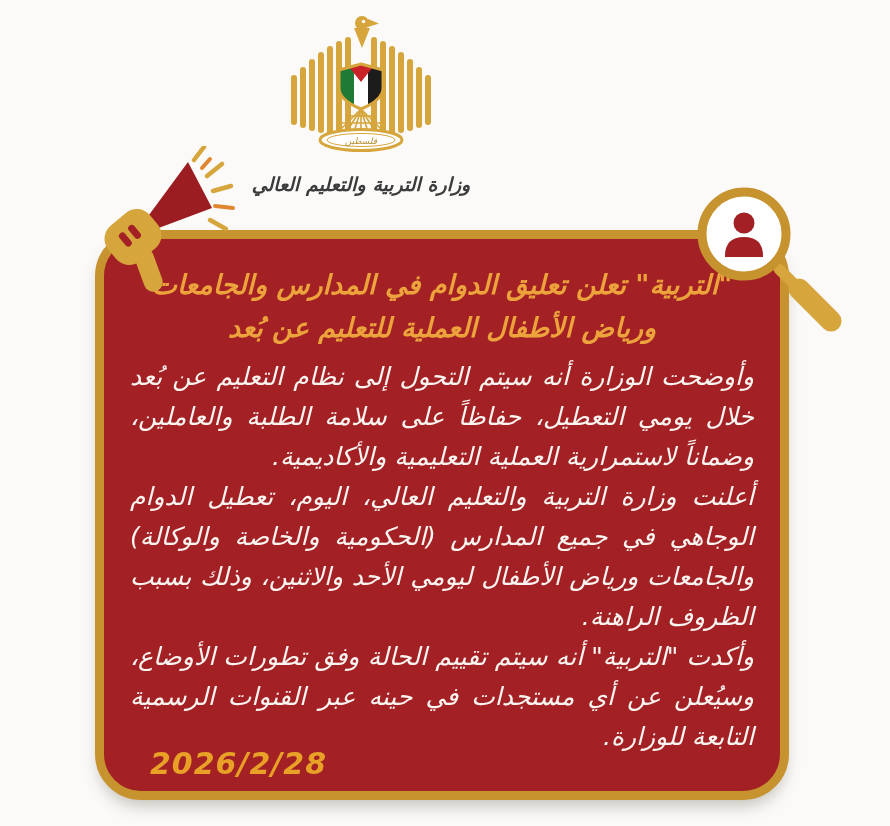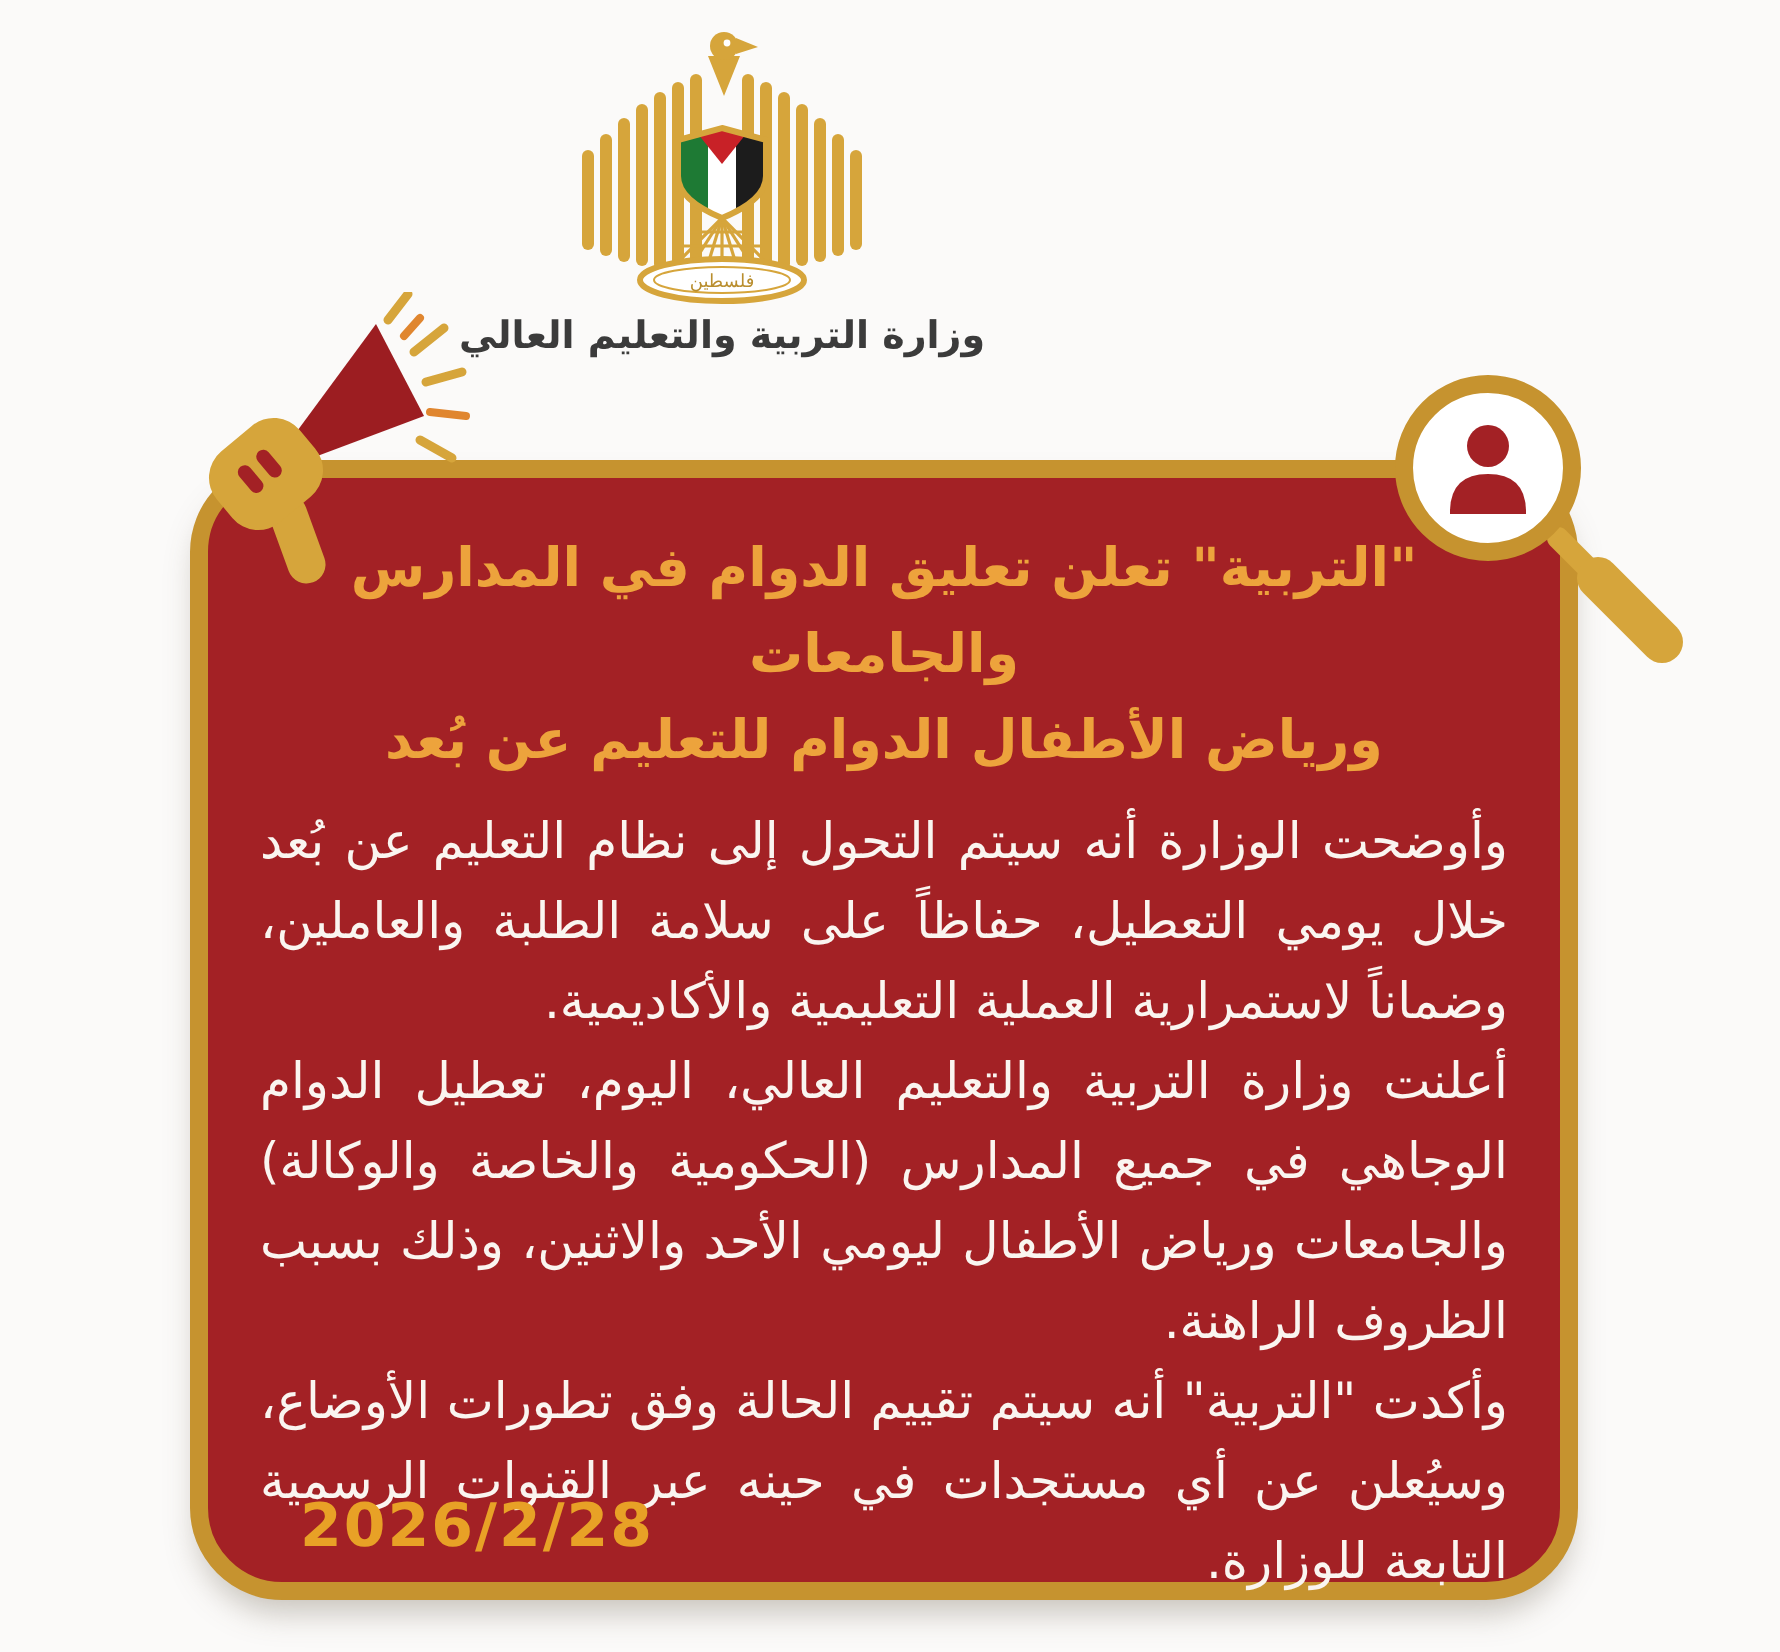--- a/index.html
+++ b/index.html
@@ -12,26 +12,26 @@
     --body-text:#FAF5F0;
     --ministry-text:#3B3B3B;
     --page-bg:#FBFAF9;
   }
   html,body{margin:0;padding:0;}
   body{
     width:890px;height:826px;overflow:hidden;
     background:var(--page-bg);
     font-family:"DejaVu Sans", sans-serif;
   }
-  .page{position:relative;width:722px;height:826px;}
+  .page{position:relative;width:722px;height:826px;font-style:italic;}
 
   .header{position:absolute;top:12px;left:0;right:0;text-align:center;}
   .header svg{display:block;margin:0 auto;}
   .ministry-name{
-    margin-top:5px;
+    margin-top:21px;
     font-size:19px;font-weight:bold;color:var(--ministry-text);
     direction:rtl;
   }
 
   .card{
     position:absolute;left:95px;top:230px;
     width:694px;height:570px;box-sizing:border-box;
     background:var(--card-red);
     border:9px solid var(--gold);
     border-radius:46px;
@@ -144,21 +144,21 @@
     <g transform="rotate(-40 53 91)">
       <rect x="26" y="68" width="54" height="46" rx="17" fill="var(--icon-gold)"></rect>
       <rect x="42" y="80" width="7" height="16" rx="3.5" fill="var(--card-red)"></rect>
       <rect x="54" y="80" width="7" height="16" rx="3.5" fill="var(--card-red)"></rect>
     </g>
   </svg>
 
   <div class="card">
     <div class="card-title">
       <span>"التربية" تعلن تعليق الدوام في المدارس والجامعات</span><br>
-      <span>ورياض الأطفال الدوام للتعليم عن بُعد</span>
+      <span>ورياض الأطفال العملية للتعليم عن بُعد</span>
     </div>
     <div class="card-body">
       <p>وأوضحت الوزارة أنه سيتم التحول إلى نظام التعليم عن بُعد خلال يومي التعطيل، حفاظاً على سلامة الطلبة والعاملين، وضماناً لاستمرارية العملية التعليمية والأكاديمية.</p>
       <p>أعلنت وزارة التربية والتعليم العالي، اليوم، تعطيل الدوام الوجاهي في جميع المدارس (الحكومية والخاصة والوكالة) والجامعات ورياض الأطفال ليومي الأحد والاثنين، وذلك بسبب الظروف الراهنة.</p>
       <p>وأكدت "التربية" أنه سيتم تقييم الحالة وفق تطورات الأوضاع، وسيُعلن عن أي مستجدات في حينه عبر القنوات الرسمية التابعة للوزارة.</p>
     </div>
     <div class="card-date">2026/2/28</div>
   </div>
 
   <svg class="magnifier" width="170" height="150" viewBox="0 0 170 150">

